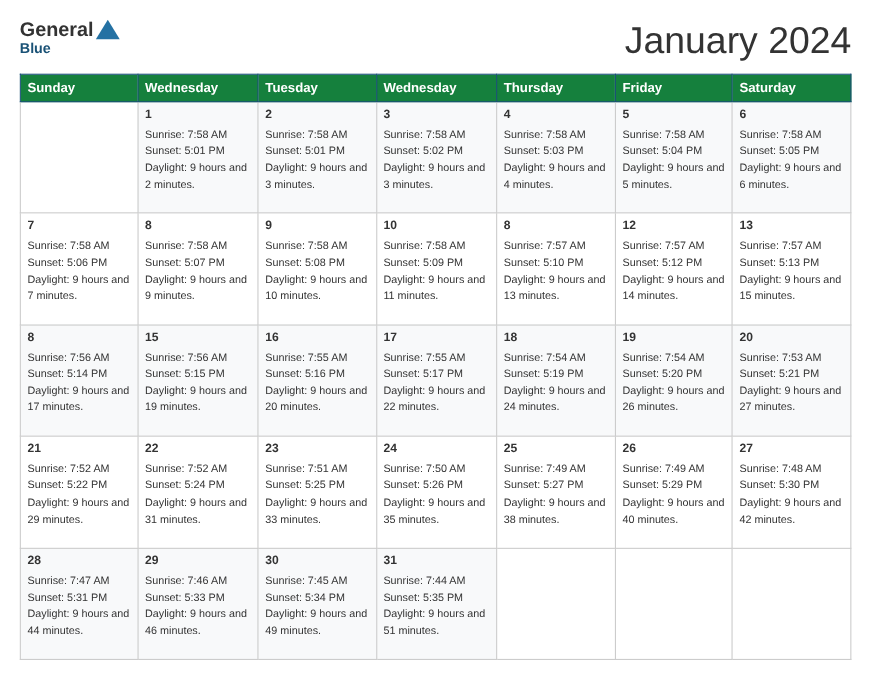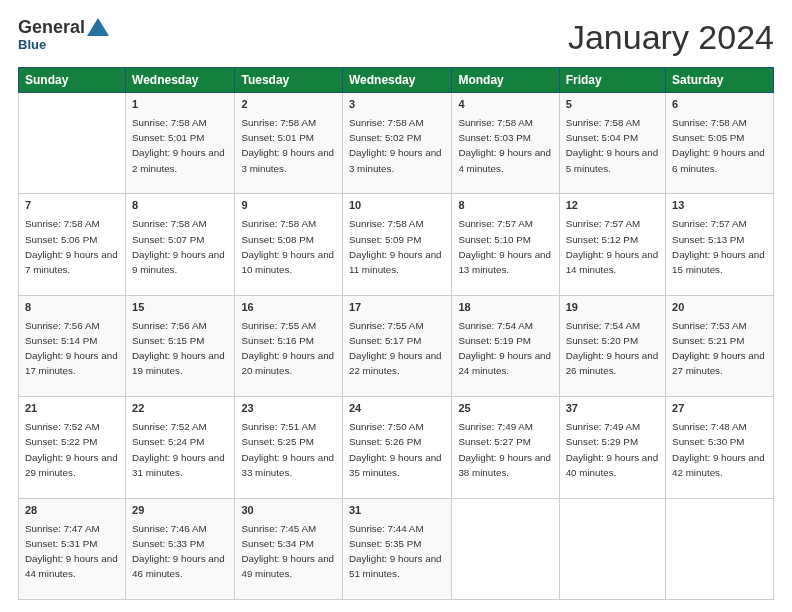--- a/index.html
+++ b/index.html
@@ -103,21 +103,21 @@
     </div>
   </div>
 
   <table class="calendar-table">
     <thead>
       <tr>
         <th>Sunday</th>
         <th>Wednesday</th>
         <th>Tuesday</th>
         <th>Wednesday</th>
-        <th>Monday</th>
+        <th>Thursday</th>
         <th>Friday</th>
         <th>Saturday</th>
       </tr>
     </thead>
     <tbody id="calendar-body">
     <tr>
           <td class="empty-cell"></td>
           <td>
         <span class="day-number">1</span>
         <span class="day-info">Sunrise: 7:58 AM<br>Sunset: 5:01 PM<br>Daylight: 9 hours and 2 minutes.</span>
@@ -218,21 +218,21 @@
       </td>
           <td>
         <span class="day-number">24</span>
         <span class="day-info">Sunrise: 7:50 AM<br>Sunset: 5:26 PM<br>Daylight: 9 hours and 35 minutes.</span>
       </td>
           <td>
         <span class="day-number">25</span>
         <span class="day-info">Sunrise: 7:49 AM<br>Sunset: 5:27 PM<br>Daylight: 9 hours and 38 minutes.</span>
       </td>
           <td>
-        <span class="day-number">37</span>
+        <span class="day-number">26</span>
         <span class="day-info">Sunrise: 7:49 AM<br>Sunset: 5:29 PM<br>Daylight: 9 hours and 40 minutes.</span>
       </td>
           <td>
         <span class="day-number">27</span>
         <span class="day-info">Sunrise: 7:48 AM<br>Sunset: 5:30 PM<br>Daylight: 9 hours and 42 minutes.</span>
       </td>
         </tr>
         <tr>
           <td>
         <span class="day-number">28</span>

